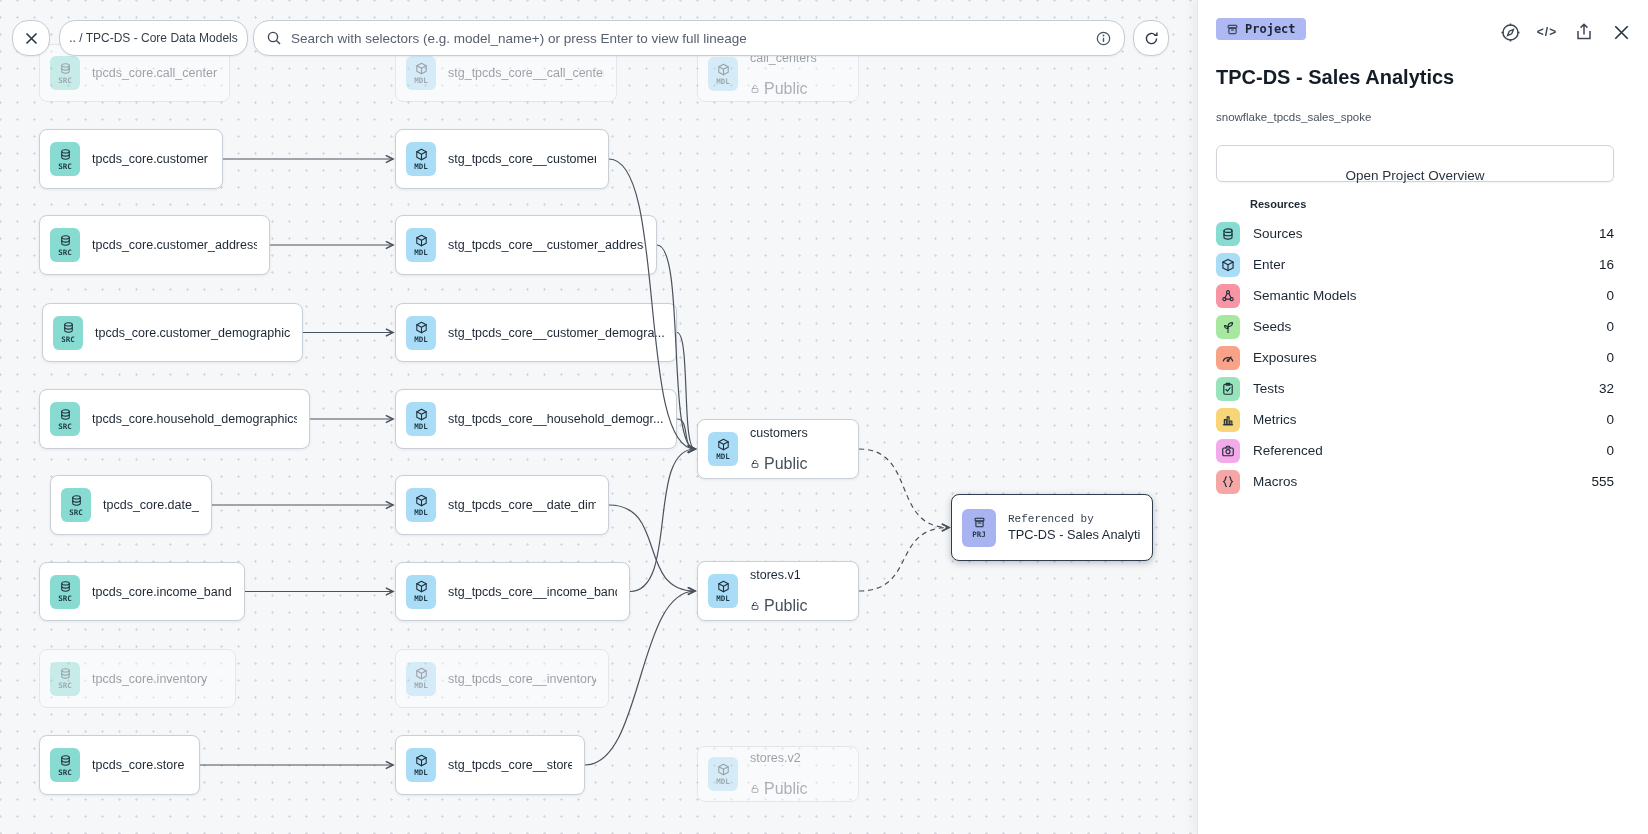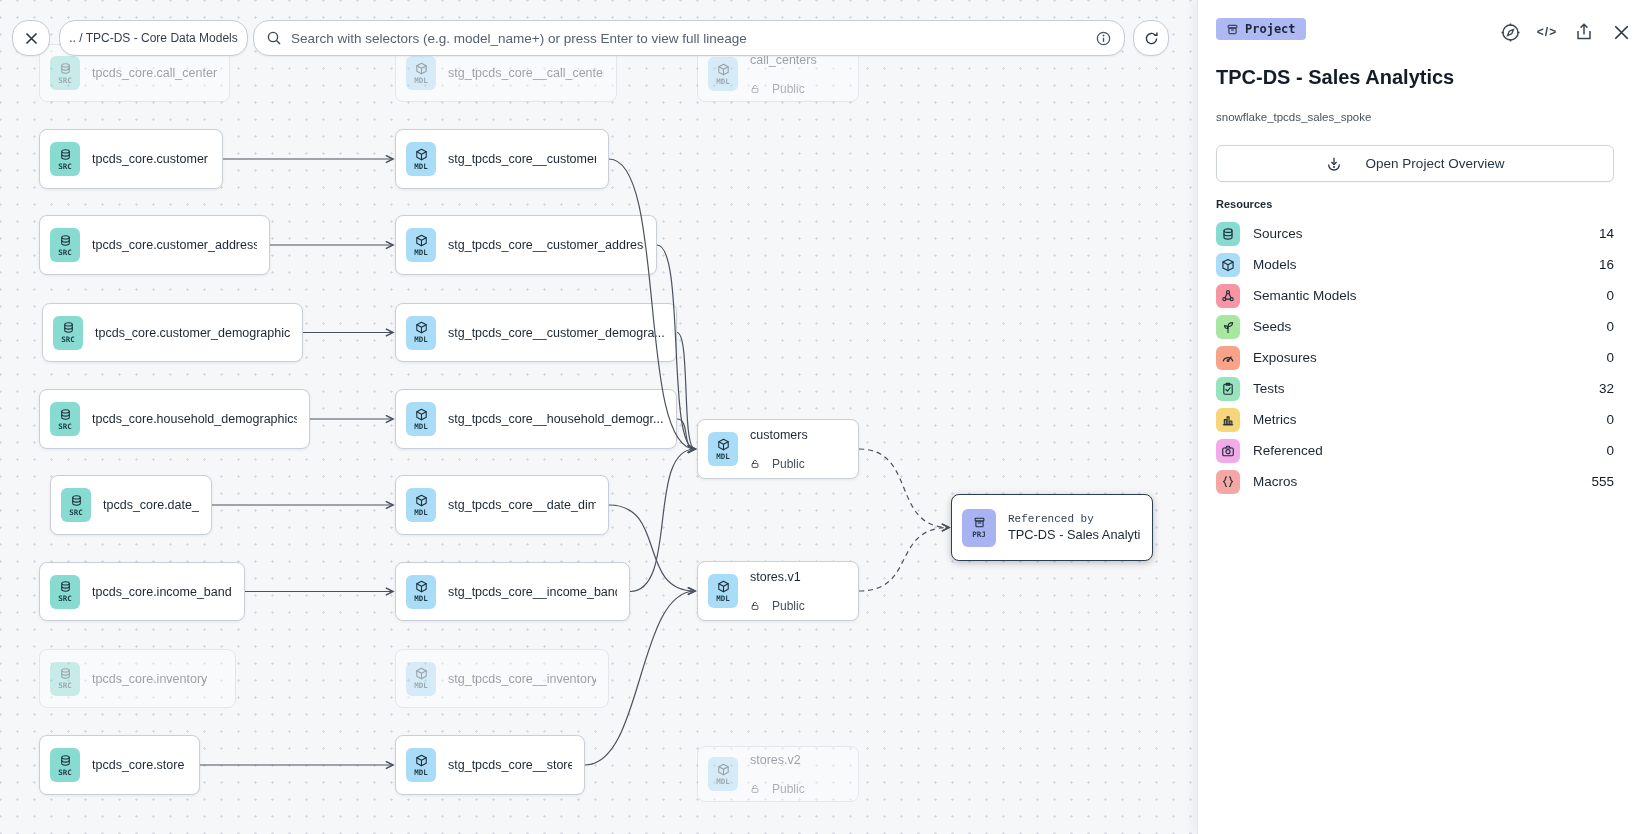--- a/index.html
+++ b/index.html
@@ -16,22 +16,22 @@
   .node { position:absolute; display:flex; align-items:center; gap:12px;
     background:#fff; border:1px solid #c9cfd7; border-radius:8px; padding:0 12px 0 10px;
     box-shadow:0 1px 3px rgba(25,35,50,.08); z-index:2; cursor:pointer; }
   .node.faded { opacity:.42; box-shadow:none; }
   .node .badge { flex:0 0 auto; width:30px; height:34px; border-radius:6px;
     display:flex; flex-direction:column; align-items:center; justify-content:center; gap:1px; }
   .node .badge .kind { font-family:"DejaVu Sans Mono", monospace; font-size:7.5px;
     font-weight:bold; color:#1f3a46; letter-spacing:0; }
   .node .lbl { font-size:12.5px; color:#1d2733; white-space:nowrap; overflow:hidden; }
   .node .col { display:flex; flex-direction:column; justify-content:space-between; overflow:hidden; }
-  .node .pub { display:flex; align-items:center; gap:12px; margin-top:15px;
-    font-size:12px; color:#46505c; }
+  .node .pub { display:flex; align-items:center; gap:4px; margin-top:15px;
+    font-size:16px; color:#46505c; }
   .node.prj { border:1.5px solid #2f3d50; box-shadow:0 2px 7px rgba(25,35,50,.28); }
   .node.prj .badge { width:34px; height:38px; background:#a9b3f1; }
   .node.prj .sub { font-size:11px; color:#333e4c;font-family:Liberation Mono, monospace; }
   .node.prj .lbl { font-size:12.8px; margin-top:2px; }
 
   
   .tbtn { position:absolute; top:20px; background:#fff; border:1px solid #c6ccd4;
     border-radius:16px; box-shadow:0 1px 2px rgba(16,24,40,.06); z-index:20;
     display:flex; align-items:center; justify-content:center; cursor:pointer; }
   .closebtn { left:12px; width:38px; height:36px; }
@@ -51,31 +51,31 @@
     border-radius:4px; padding:4px 10px; font-family:"DejaVu Sans Mono", monospace;
     font-size:12px; font-weight:bold; color:#1c2633; }
   .actions { position:absolute; top:21px; right:16px; display:flex; gap:15px; align-items:center; }
   .actions .abtn { width:22px; height:22px; display:flex; align-items:center;
     justify-content:center; cursor:pointer; color:#3c4654; }
   .codeglyph { font-size:12px; font-weight:bold; color:#8a93a0; letter-spacing:1px; }
   .ptitle { margin-top:26px; font-size:20px; font-weight:bold; color:#131c27; }
   .psub { margin-top:22px; font-size:11.5px; color:#49525c; }
   .obtn { margin-top:22px; width:100%; height:37px; background:#fff; border:1px solid #cfd4db;
     border-radius:6px; display:flex; align-items:center; justify-content:center; gap:24px;
-    font-size:13.5px; color:#2b3542; cursor:pointer; box-shadow:0 1px 2px rgba(16,24,40,.04); }
+    font-size:13.5px; color:#2b3542; cursor:pointer; box-shadow:0 1px 2px rgba(16,24,40,.04);flex-direction:column; }
   .tabs { margin-top:20px; display:flex; justify-content:space-between;
     padding:0 30px; border-bottom:1px solid #e6e8ec; }
   .tab { padding:10px 22px 11px 22px; font-size:13.5px; color:#3c4654;
     display:flex; align-items:center; gap:8px; cursor:pointer;
     border-bottom:2px solid transparent; margin-bottom:-1px; white-space:nowrap; }
   .tab.active { color:#0e7575; font-weight:bold; border-bottom-color:#0e7575; }
   .tab .cnt { background:#e7e9ee; border-radius:50%; min-width:19px; height:19px;
     display:flex; align-items:center; justify-content:center; font-size:11px;
     color:#2b3542; font-weight:normal; }
-  .reshead { margin-top:16px; font-size:11px; font-weight:bold; color:#1d2733; }
+  .reshead { margin-top:16px; font-size:11px; font-weight:bold; color:#1d2733;margin-left:34px; }
   .resrow { display:flex; align-items:center; gap:13px; height:31px; cursor:pointer; }
   .resrow:first-of-type { margin-top:8px; }
   .resicon { width:24px; height:24px; border-radius:6px; display:flex;
     align-items:center; justify-content:center; flex:0 0 auto; }
   .reslbl { font-size:13.5px; color:#1d2733; }
   .rescnt { margin-left:auto; font-size:13.5px; font-weight:500; color:#131c27; }
 </style>
 </head>
 <body>
 
@@ -474,21 +474,21 @@
     <span class="reslbl">Sources</span>
     <span class="rescnt">14</span>
       </div>
       <div class="resrow">
         <span class="resicon" style="background:#a9dcf6">
           <svg width="14" height="14" viewBox="0 0 16 16">
             <path d="M8 1.6 L13.8 4.6 V11.4 L8 14.4 L2.2 11.4 V4.6 Z" fill="none" stroke="#1f2c38" stroke-width="1.3" stroke-linecap="round" stroke-linejoin="round"></path>
             <path d="M2.2 4.6 L8 7.6 L13.8 4.6 M8 7.6 V14.4" fill="none" stroke="#1f2c38" stroke-width="1.3" stroke-linecap="round" stroke-linejoin="round"></path>
           </svg>
         </span>
-    <span class="reslbl">Models</span>
+    <span class="reslbl">Enter</span>
     <span class="rescnt">16</span>
       </div>
       <div class="resrow">
         <span class="resicon" style="background:#f795a5">
           <svg width="14" height="14" viewBox="0 0 16 16">
             <circle cx="8" cy="3.6" r="1.7" fill="none" stroke="#1f2c38" stroke-width="1.3" stroke-linecap="round" stroke-linejoin="round"></circle>
             <circle cx="3.8" cy="11.6" r="1.7" fill="none" stroke="#1f2c38" stroke-width="1.3" stroke-linecap="round" stroke-linejoin="round"></circle>
             <circle cx="12.2" cy="11.6" r="1.7" fill="none" stroke="#1f2c38" stroke-width="1.3" stroke-linecap="round" stroke-linejoin="round"></circle>
             <path d="M7 5.1 L4.6 10.1 M9 5.1 L11.4 10.1 M5.5 11.6 H10.5" fill="none" stroke="#1f2c38" stroke-width="1.3" stroke-linecap="round" stroke-linejoin="round"></path>
           </svg>

